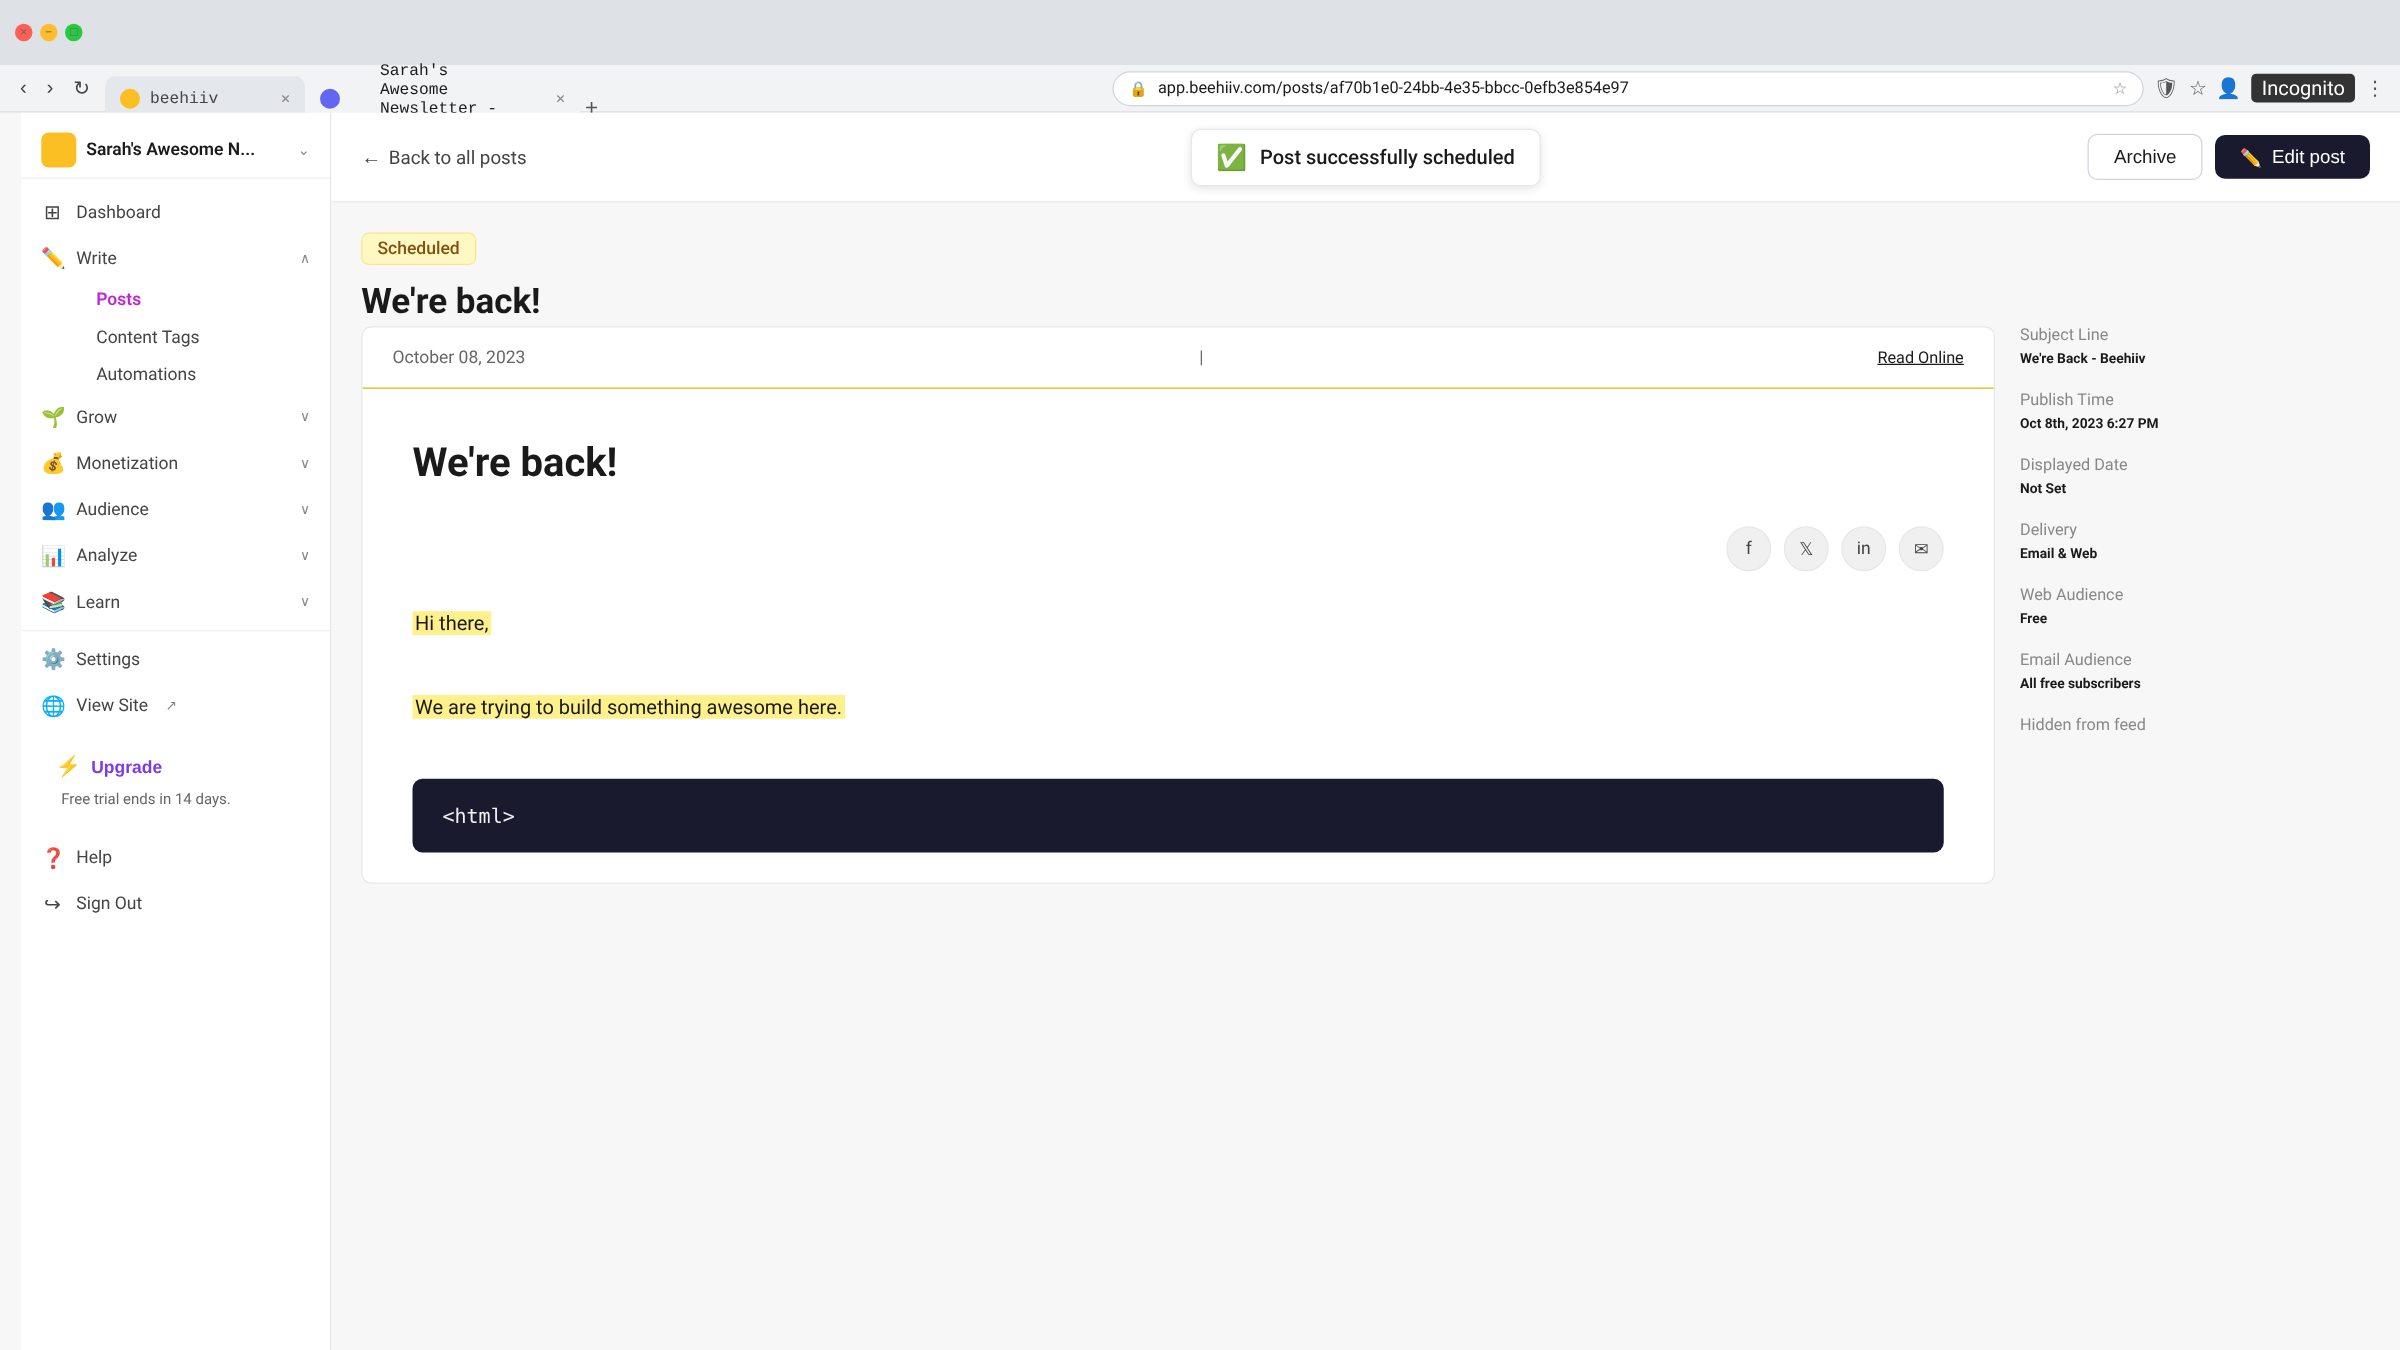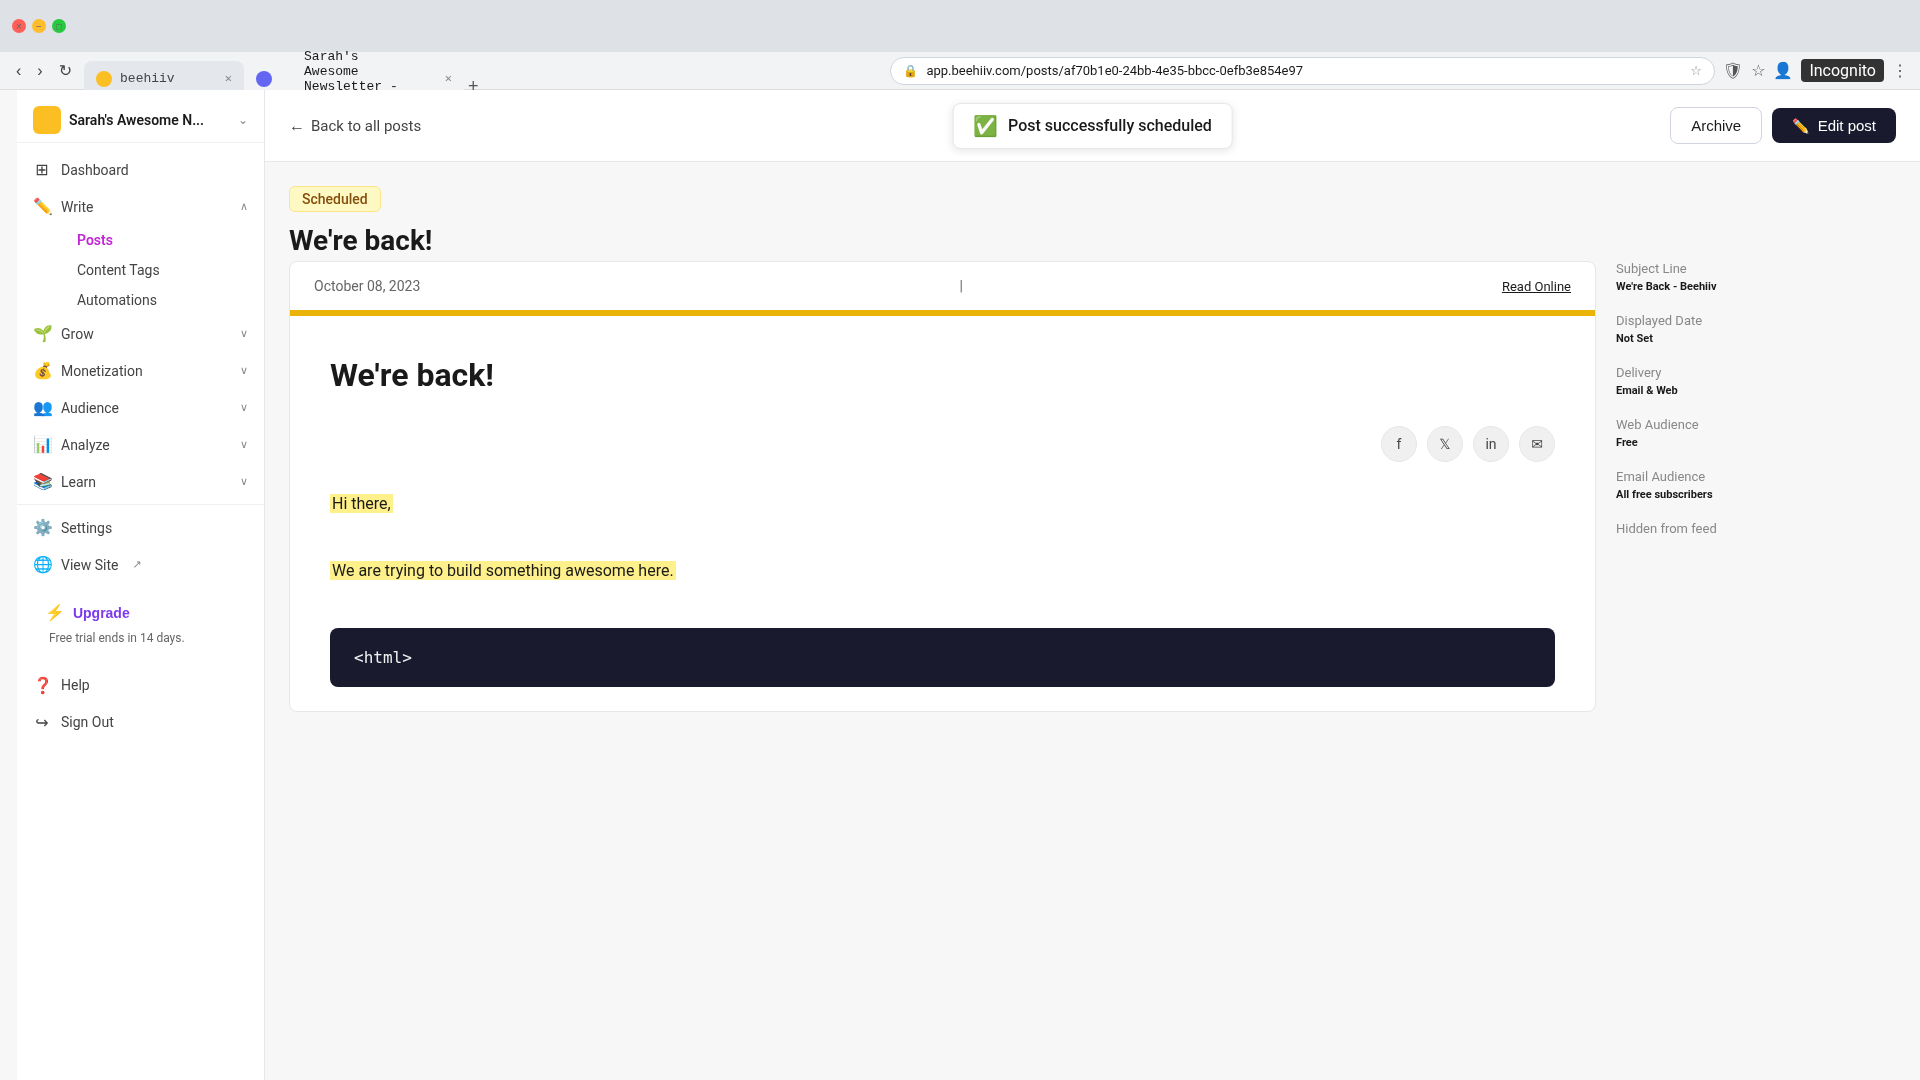--- a/index.html
+++ b/index.html
@@ -73,21 +73,21 @@
 
     
     .tabs { display: flex; gap: 0; border-bottom: 1px solid #e5e7eb; margin-bottom: 20px; background: white; border-radius: 8px 8px 0 0; padding: 0 16px; }
     .tab-item { padding: 14px 16px; font-size: 15px; color: #888; cursor: pointer; border-bottom: 2px solid transparent; margin-bottom: -1px; }
     .tab-item.active { color: #c026d3; border-bottom-color: #c026d3; font-weight: 500; }
     .tab-item.disabled { color: #ccc; cursor: default; }
 
     
     .content-grid { display: flex; gap: 20px; }
     .post-preview-card { flex: 1; background: white; border-radius: 8px; border: 1px solid #e5e7eb; overflow: hidden; min-height: 400px; }
-    .post-preview-header { padding: 16px 24px; border-bottom: 6px solid #eab308; display: flex; align-items: center; justify-content: space-between; color: #666; font-size: 14px; }
+    .post-preview-header { padding: 16px 24px; border-bottom: 1px solid #eab308; display: flex; align-items: center; justify-content: space-between; color: #666; font-size: 14px; }
     .read-online-link { color: #1a1a1a; font-size: 13px; cursor: pointer; text-decoration: underline; }
     .post-preview-body { padding: 40px 40px 24px; }
     .post-preview-title { font-size: 32px; font-weight: 700; color: #1a1a1a; margin-bottom: 32px; }
     .social-icons { display: flex; gap: 10px; margin-bottom: 32px; justify-content: flex-end; }
     .social-icon { width: 36px; height: 36px; border-radius: 50%; background: #f0f0f0; display: flex; align-items: center; justify-content: center; cursor: pointer; font-size: 14px; color: #444; border: 1px solid #e5e7eb; }
     .hi-there { background: #fef08a; padding: 0 2px; font-size: 16px; color: #1a1a1a; display: inline-block; margin-bottom: 24px; }
     .build-text { background: #fef08a; padding: 0 2px; font-size: 16px; color: #1a1a1a; display: inline-block; margin-bottom: 24px; }
     .code-block { background: #1a1a2e; color: #f0f0f0; padding: 20px 24px; border-radius: 8px; font-family: monospace; font-size: 16px; }
 
     
@@ -293,20 +293,24 @@
             </div>
           </div>
         </div>
 
         <div class="info-panel">
           <div class="info-item">
             <div class="info-label">Subject Line</div>
             <div class="info-value">We're Back - Beehiiv</div>
           </div>
           <div class="info-item">
+            <div class="info-label">Publish Time</div>
+            <div class="info-value">Oct 8th, 2023 6:27 PM</div>
+          </div>
+          <div class="info-item">
             <div class="info-label">Displayed Date</div>
             <div class="info-value not-set">Not Set</div>
           </div>
           <div class="info-item">
             <div class="info-label">Delivery</div>
             <div class="info-value">Email &amp; Web</div>
           </div>
           <div class="info-item">
             <div class="info-label">Web Audience</div>
             <div class="info-value">Free</div>

